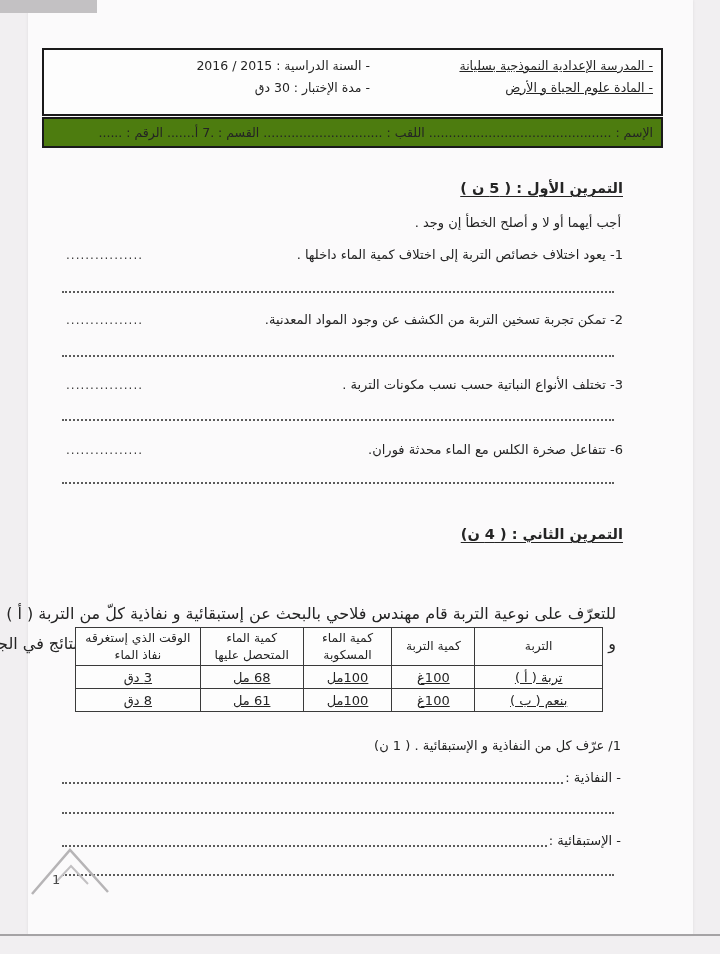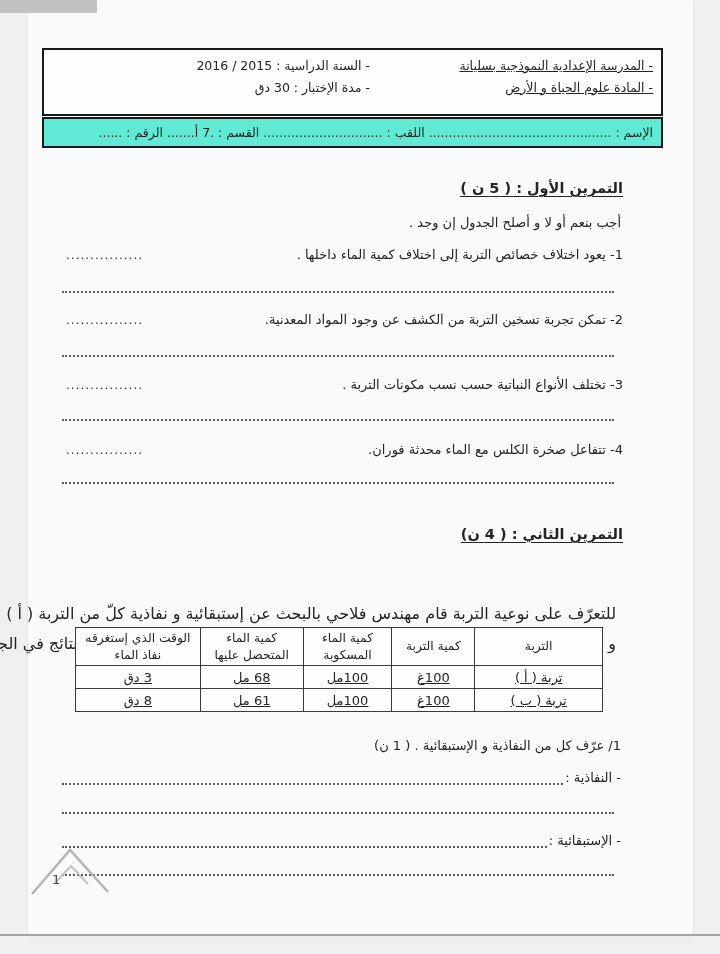--- a/index.html
+++ b/index.html
@@ -57,21 +57,21 @@
   .hcell.info { flex: 1; text-align: right; padding-right: 40px; }
   .identity-bar {
     position: absolute;
     left: 42px; top: 117px;
     width: 621px; height: 31px;
     border: 2px solid #1a1a1a;
     font-size: 12.5px;
     padding: 6px 8px 0 6px;
     white-space: nowrap;
     overflow: hidden;
-    background: #5eead4;
+    background: #4d7c0f;
   }
   
   .ex-title {
     position: absolute;
     right: 97px;
     font-weight: bold;
     font-size: 14.5px;
     text-decoration: underline;
     text-underline-offset: 3px;
   }
@@ -121,21 +121,21 @@
   .col-soilqty { width: 83px; }
   .col-poured { width: 89px; }
   .col-obtained { width: 103px; }
   .col-time { width: 125px; }
   
   .def-row {
     position: absolute;
     right: 99px; left: 62px;
     display: flex;
     direction: rtl;
-    align-items: center;
+    align-items: flex-start;
     font-size: 13px;
   }
   .def-fill {
     flex: 1;
     border-bottom: 2px dotted #5b5b5b;
     height: 14px;
     margin-right: 2px;
   }
   
   .fold-mark { position: absolute; left: 24px; top: 836px; }
@@ -161,42 +161,42 @@
     <div>- السنة الدراسية : 2015 / 2016</div>
     <div>- مدة الإختبار : 30 دق</div>
   </div>
 </div>
 
 <div class="identity-bar">
   <span>الإسم : .............................................. اللقب : .............................. القسم : .7 أ....... الرقم : ......</span>
 </div>
 
 <div class="ex-title" style="top:180px">التمرين الأول : ( 5 ن )</div>
-<div class="plain-line" style="top:215px">أجب بنعم أو لا و أصلح الجدول إن وجد .</div>
+<div class="plain-line" style="top:215px">أجب أيهما أو لا و أصلح الخطأ إن وجد .</div>
 
 <div class="q-row" style="top:247px">
   <span>1- يعود اختلاف خصائص التربة إلى اختلاف كمية الماء داخلها .</span>
   <span class="q-blank">................</span>
 </div>
 <div class="ans-line" style="top:291px"></div>
 
 <div class="q-row" style="top:312px">
   <span>2- تمكن تجربة تسخين التربة من الكشف عن وجود المواد المعدنية.</span>
   <span class="q-blank">................</span>
 </div>
 <div class="ans-line" style="top:355px"></div>
 
 <div class="q-row" style="top:377px">
   <span>3- تختلف الأنواع النباتية حسب نسب مكونات التربة .</span>
   <span class="q-blank">................</span>
 </div>
 <div class="ans-line" style="top:419px"></div>
 
 <div class="q-row" style="top:442px">
-  <span>4- تتفاعل صخرة الكلس مع الماء محدثة فوران.</span>
+  <span>6- تتفاعل صخرة الكلس مع الماء محدثة فوران.</span>
   <span class="q-blank">................</span>
 </div>
 <div class="ans-line" style="top:482px"></div>
 
 <div class="ex-title" style="top:526px">التمرين الثاني : ( 4 ن)</div>
 <div class="intro" style="top:560px">للتعرّف على نوعية التربة قام مهندس فلاحي بالبحث عن إستبقائية و نفاذية كلّ من التربة ( أ ) و التربة ( ب )</div>
 <div class="intro" style="top:590px">و ذلك للمقارنة بينهما و معرفة أيهما أصلح للزراعة . قام المهندس بتجارب و دوّن النتائج في الجدول التالي:</div>
 
 <table class="results">
   <thead>
@@ -210,21 +210,21 @@
   </thead>
   <tbody>
     <tr>
       <td>تربة ( أ )</td>
       <td>100غ</td>
       <td>100مل</td>
       <td>68 مل</td>
       <td>3 دق</td>
     </tr>
     <tr>
-      <td>تربة ( ب )</td>
+      <td>بنعم ( ب )</td>
       <td>100غ</td>
       <td>100مل</td>
       <td>61 مل</td>
       <td>8 دق</td>
     </tr>
   </tbody>
 </table>
 
 <div class="plain-line" style="top:738px">1/ عرّف كل من  النفاذية و الإستبقائية . ( 1 ن)</div>
 

